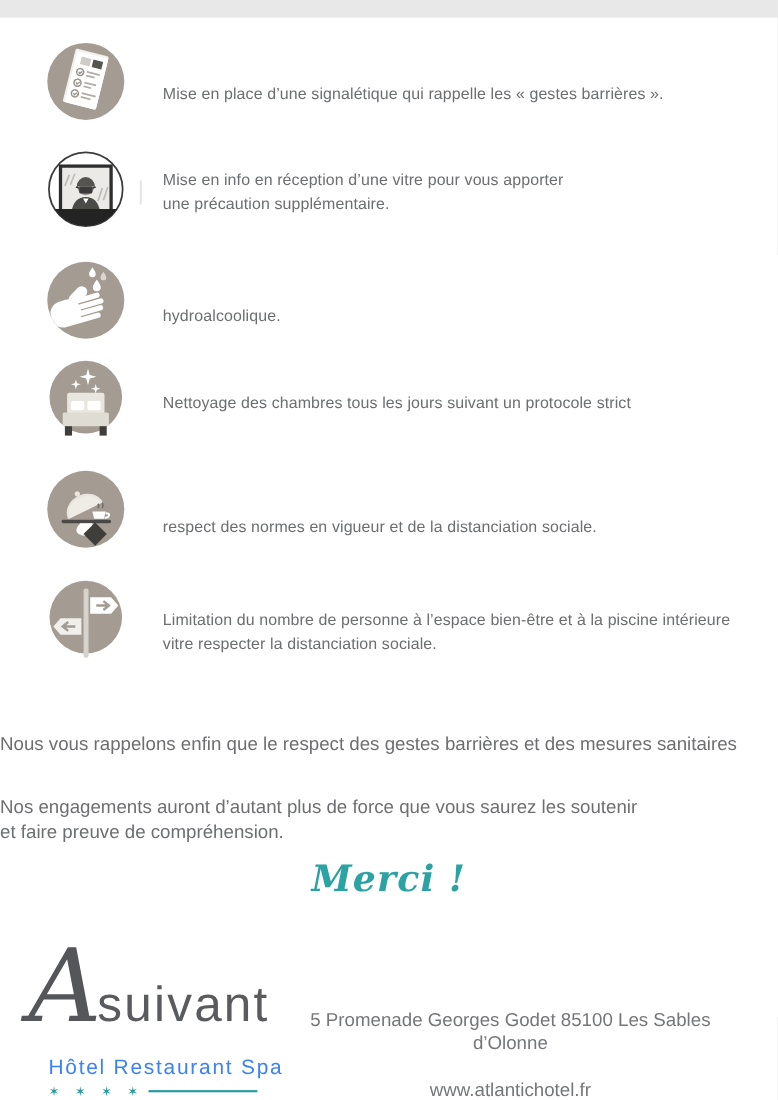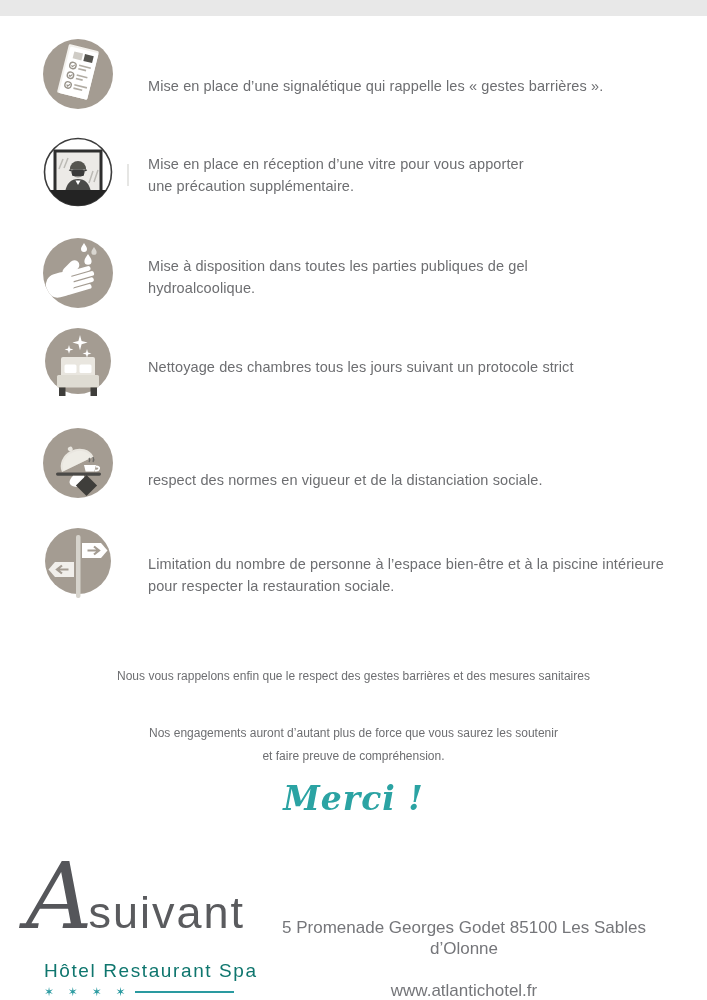--- a/index.html
+++ b/index.html
@@ -20,42 +20,42 @@
   .i2{top:120px} .t2{top:137px}
   .i3{top:221px} .t3{top:239px}
   .i4{top:311px} .t4{top:340px}
   .i5{top:411px} .t5{top:431px}
   .i6{top:511px} .t6{top:537px}
   .reception-divider{
     position:absolute;left:127px;top:148px;width:2px;height:22px;background:#e6e6e4;
   }
   
   .para{
-    position:absolute;left:0;width:707px;text-align:center;
-    color:#6d6e71;font-size:12px;line-height:23px;font-weight:300;
+    position:absolute;left:0;width:707px;
+    color:#6d6e71;font-size:17px;line-height:23px;font-weight:300;
   }
   .p1{top:649px}
   .p2{top:706px}
   .thanks{
     position:absolute;left:0;top:763px;width:707px;text-align:center;
     color:#2ba3a3;font-family:"DejaVu Serif","Liberation Serif",serif;
     font-style:italic;font-weight:600;font-size:33px;letter-spacing:1px;
   }
   
   .logo{position:absolute;left:26px;top:846px;width:214px;}
   .logo-word{display:flex;align-items:baseline;height:74px;color:#55565a;}
   .logo-a{
     font-family:"DejaVu Serif","Liberation Serif",serif;font-style:italic;
     font-size:92px;line-height:70px;font-weight:400;margin-right:-4px;
   }
   .logo-rest{
     font-size:45px;font-weight:300;letter-spacing:2px;line-height:45px;color:#5a5b5e;
   }
   .logo-sub{
-    margin:24px 0 0 18px;color:#0f766e;font-size:19px;font-weight:300;
+    margin:24px 0 0 18px;color:#3b82f6;font-size:19px;font-weight:300;
     letter-spacing:1.6px;white-space:nowrap;
   }
   .logo-stars-row{
     display:flex;align-items:center;margin:4px 0 0 18px;width:190px;
   }
   .logo-stars{
     color:#2a9aa0;font-family:"DejaVu Sans",sans-serif;
     font-size:12px;letter-spacing:5px;white-space:nowrap;line-height:12px;
   }
   .logo-rule{flex:1;height:2px;background:#2a9aa0;margin-left:4px;}
@@ -120,21 +120,21 @@
         <rect x="30" y="33.5" width="12" height="6.5" rx="1.5" fill="#3a3a3a"></rect>
         <path d="M30 35 l-3 -1 M42 35 l3 -1" stroke="#3a3a3a" stroke-width="1.2" fill="none"></path>
         <path d="M23 56 q2.5 -13 13 -13 q10.5 0 13 13 z" fill="#4a4a48"></path>
         <path d="M33.5 44.5 l2.5 4.5 l2.5 -4.5 z" fill="#ffffff"></path>
         <rect x="6" y="54" width="60" height="16" fill="#232323"></rect>
       </g>
     </svg>
   </div>
   <div class="reception-divider"></div>
   <div class="m-text t2">
-    <span>Mise en place en réception d’une vitre pour vous apporter</span><br>
+    <span>Mise en info en réception d’une vitre pour vous apporter</span><br>
     <span>une précaution supplémentaire.</span>
   </div>
 
   <div class="m-icon i3">
     <svg width="72" height="72" viewBox="0 0 72 72">
       <defs>
           <clipPath id="c3">
             <circle cx="36" cy="36" r="35"></circle>
           </clipPath>
         </defs>
@@ -148,21 +148,21 @@
           <rect x="24" y="31.5" width="20" height="10" rx="5" transform="rotate(-30 24 36)" fill="#ffffff"></rect>
           <rect x="22" y="33.5" width="30" height="4.8" rx="2.4" fill="#ffffff"></rect>
           <rect x="22" y="39.4" width="32" height="4.8" rx="2.4" fill="#ffffff"></rect>
           <rect x="22" y="45.3" width="30" height="4.8" rx="2.4" fill="#ffffff"></rect>
           <rect x="22" y="51.2" width="26" height="4.8" rx="2.4" fill="#ffffff"></rect>
         </g>
       </g>
     </svg>
   </div>
   <div class="m-text t3">
-    <span>Mise à disposition dans toutes les parties publiques de gel</span><br>
+    <br>
     <span>hydroalcoolique.</span>
   </div>
 
   <div class="m-icon i4">
     <svg width="72" height="72" viewBox="0 0 72 72">
       <circle cx="36" cy="34" r="33" fill="#a49c92"></circle>
       <path d="M38 8 l1.6 6 l6 1.6 l-6 1.6 l-1.6 6 l-1.6 -6 l-6 -1.6 l6 -1.6 z" fill="#ffffff"></path>
       <path d="M27 18 l1 3.4 l3.4 1 l-3.4 1 l-1 3.4 l-1 -3.4 l-3.4 -1 l3.4 -1 z" fill="#ffffff"></path>
       <path d="M45 22 l1 3.4 l3.4 1 l-3.4 1 l-1 3.4 l-1 -3.4 l-3.4 -1 l3.4 -1 z" fill="#ffffff"></path>
       <rect x="19" y="30" width="34" height="20" rx="2" fill="#e9e6df"></rect>
@@ -203,21 +203,21 @@
       <circle cx="36" cy="34" r="33" fill="#a49c92"></circle>
       <rect x="34" y="8" width="4.5" height="63" rx="2" fill="#d6d3cc"></rect>
       <polygon points="40,16 59,16 65.5,23.5 59,31 40,31" fill="#ffffff"></polygon>
       <path d="M45.5 23.5 h11 m-4.5 -4 l5 4 l-5 4" fill="none" stroke="#a49c92" stroke-width="2.2"></path>
       <polygon points="32,35 13,35 6.5,42.5 13,50 32,50" fill="#f1efeb"></polygon>
       <path d="M26.5 42.5 h-11 m4.5 -4 l-5 4 l5 4" fill="none" stroke="#a49c92" stroke-width="2.2"></path>
     </svg>
   </div>
   <div class="m-text t6">
     <span>Limitation du nombre de personne à l’espace bien-être et à la piscine intérieure</span><br>
-    <span>pour respecter la restauration sociale.</span>
+    <span>vitre respecter la distanciation sociale.</span>
   </div>
 
   <div class="para p1">
     <span>Nous vous rappelons enfin que le respect des gestes barrières et des mesures sanitaires</span><br>
   </div>
   <div class="para p2">
     <span>Nos engagements auront d’autant plus de force que vous saurez les soutenir</span><br>
     <span>et faire preuve de compréhension.</span>
   </div>
   <div class="thanks">Merci !</div>

